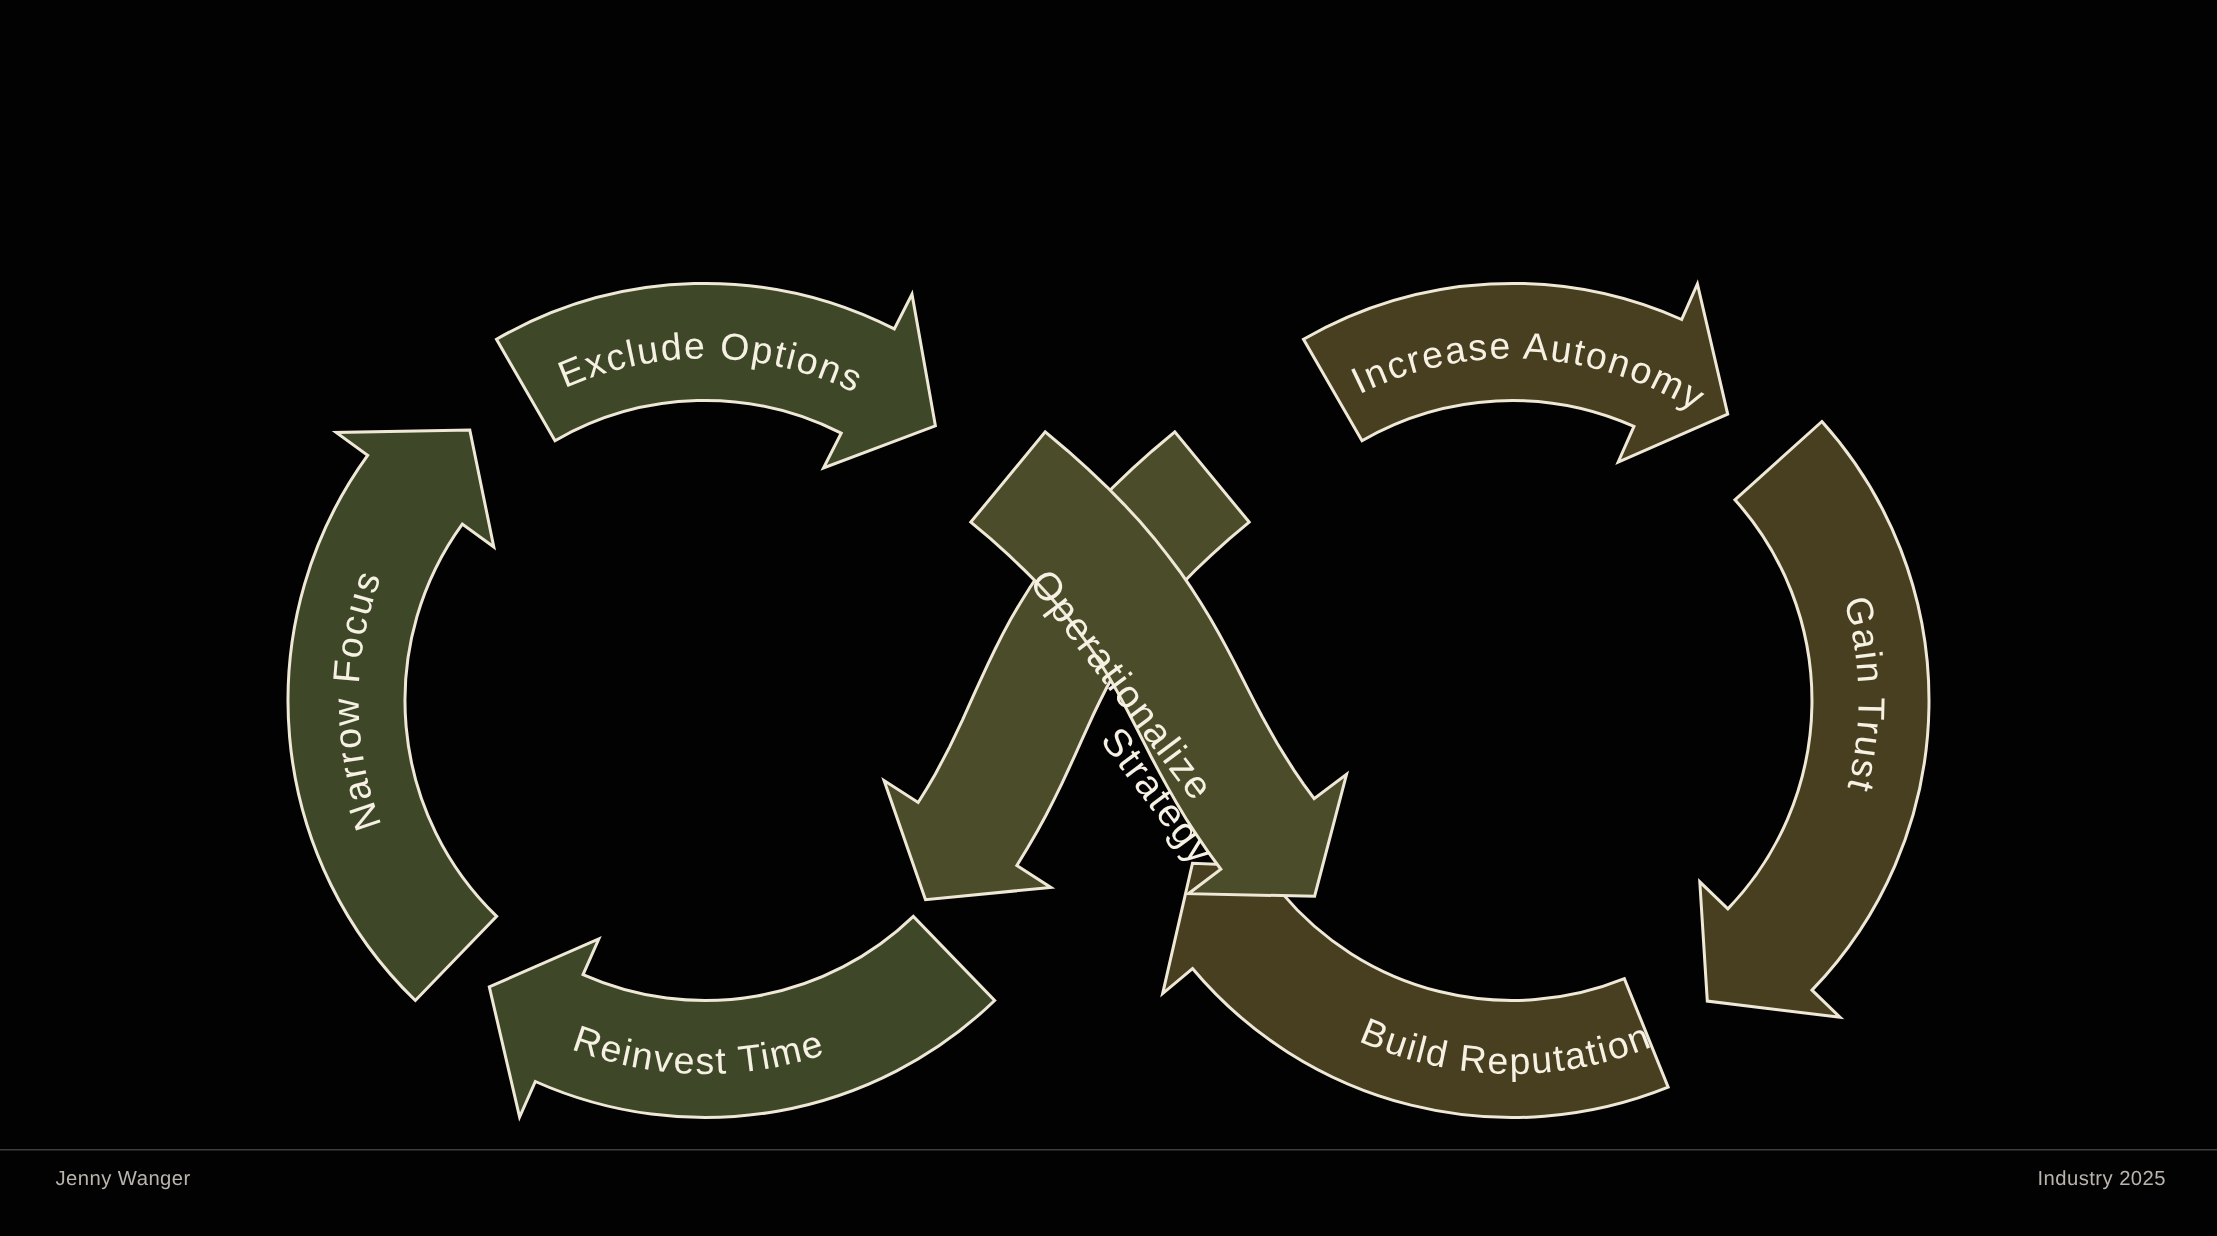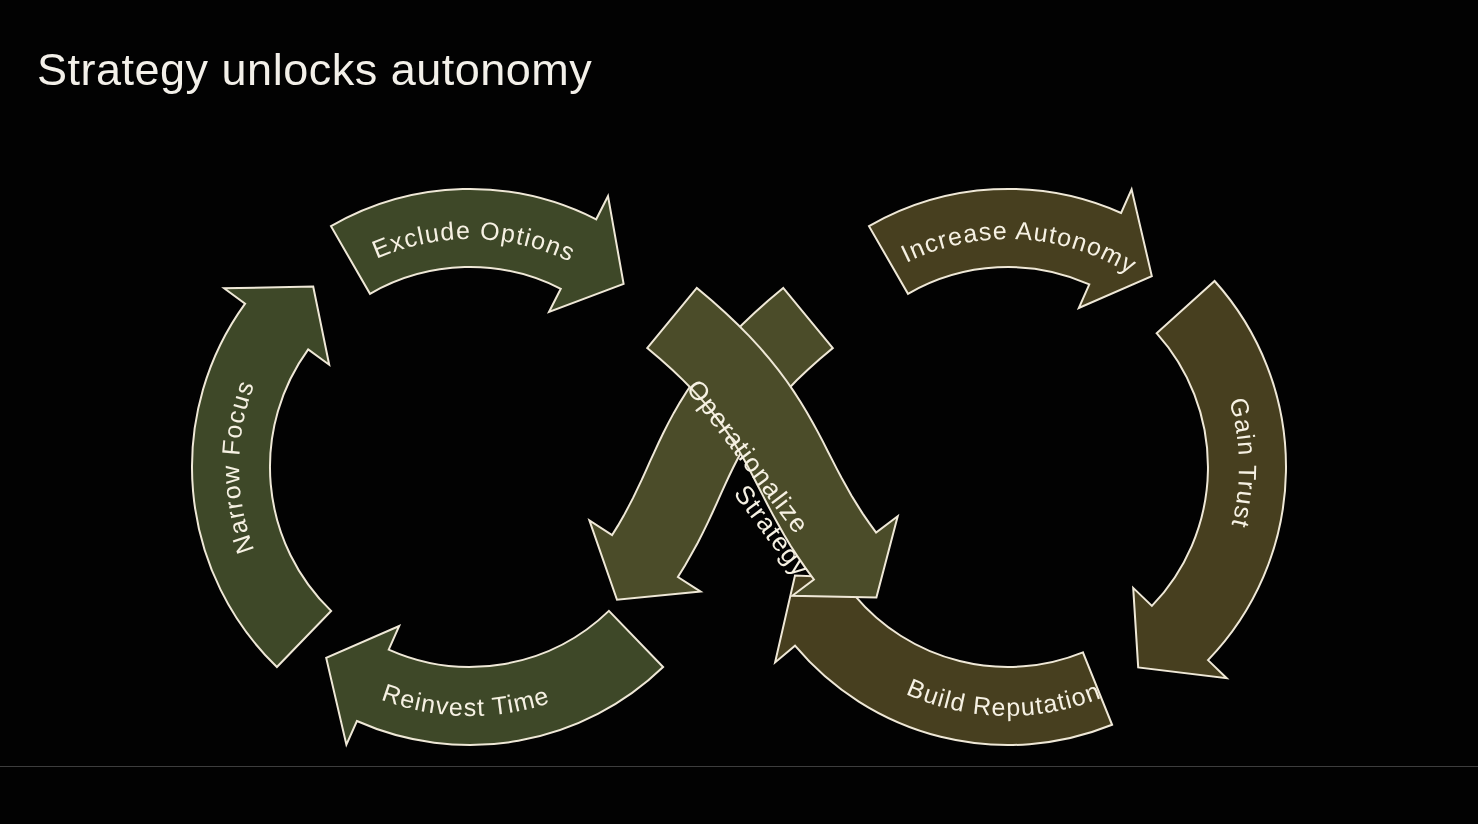--- a/index.html
+++ b/index.html
@@ -14,21 +14,20 @@
   .labels .center-label{font-size:26px;}
   .footer-divider{position:absolute;left:0;right:0;top:766px;height:1px;background:#3d3d3d;}
   .footer{position:absolute;left:37px;right:34px;top:778px;display:flex;
          justify-content:space-between;font-size:13.5px;color:#b9b5ad;letter-spacing:.3px;}
 </style>
 </head>
 <body>
 
 <div class="slide">
 
-  <h1 class="slide-title">Strategy unlocks autonomy</h1>
 
   <svg class="diagram" viewBox="0 0 1478 824" xmlns="http://www.w3.org/2000/svg">
 
     <defs>
       <path id="tp-narrow-focus" d="M288.0 609.2 A231 231 0 0 1 288.0 324.8"></path>
       <path id="tp-exclude-options" d="M363.0 265.7 A228 228 0 0 1 584.0 269.5"></path>
       <path id="tp-reinvest-time" d="M316.7 663.2 A249 249 0 0 0 616.4 668.4"></path>
       <path id="tp-increase-autonomy" d="M901.0 265.7 A228 228 0 0 1 1135.5 278.0"></path>
       <path id="tp-gain-trust" d="M1190.0 324.8 A231 231 0 0 1 1194.9 602.8"></path>
       <path id="tp-build-reputation" d="M854.7 663.2 A249 249 0 0 0 1154.4 668.4"></path>
@@ -69,14 +68,18 @@
       </text>
       <text text-anchor="middle">
         <textPath href="#tp-build-reputation" startOffset="50%">Build Reputation</textPath>
       </text>
       <text class="center-label" text-anchor="middle" transform="translate(741,462) rotate(53)">Operationalize</text>
       <text class="center-label" text-anchor="middle" transform="translate(765,536) rotate(53)">Strategy</text>
     </g>
   </svg>
 
   <div class="footer-divider"></div>
+  <div class="footer">
+    <span>Jenny Wanger</span>
+    <span>Industry 2025</span>
+  </div>
 
 </div>
 
 </body></html>

